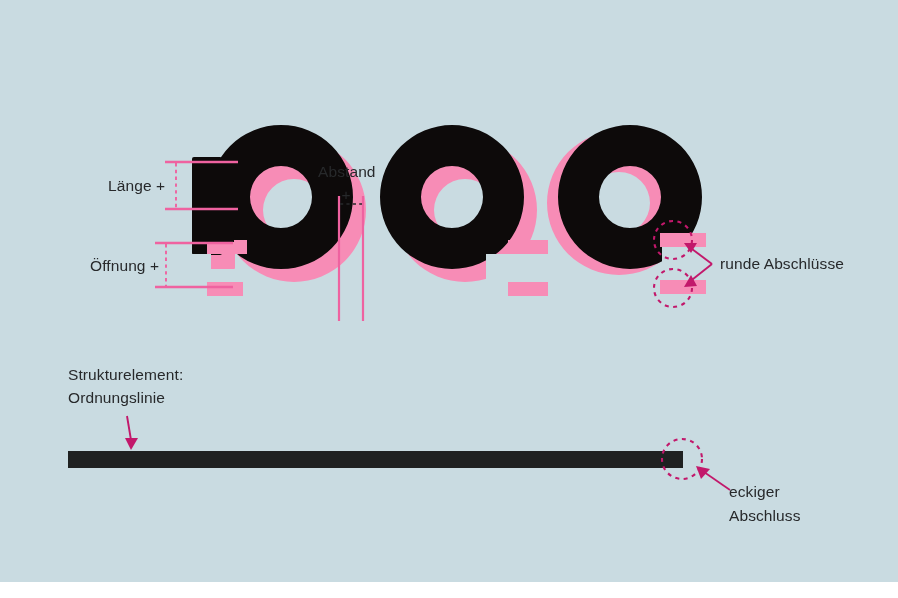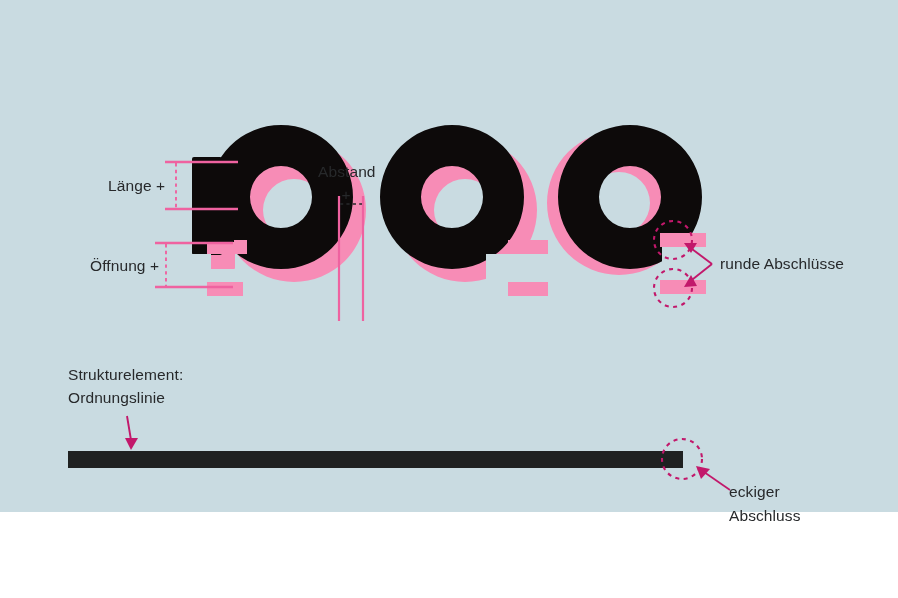--- a/index.html
+++ b/index.html
@@ -9,21 +9,21 @@
   }
   body {
     width: 898px;
     height: 598px;
     overflow: hidden;
     font-family: "Liberation Sans", "DejaVu Sans", sans-serif;
   }
   #stage {
     position: relative;
     width: 898px;
-    height: 512px;
+    height: 582px;
     background: #c9dbe1;
   }
   #stage svg {
     position: absolute;
     left: 0;
     top: 0;
     display: block;
   }
   .lbl {
     fill: #27292b;

